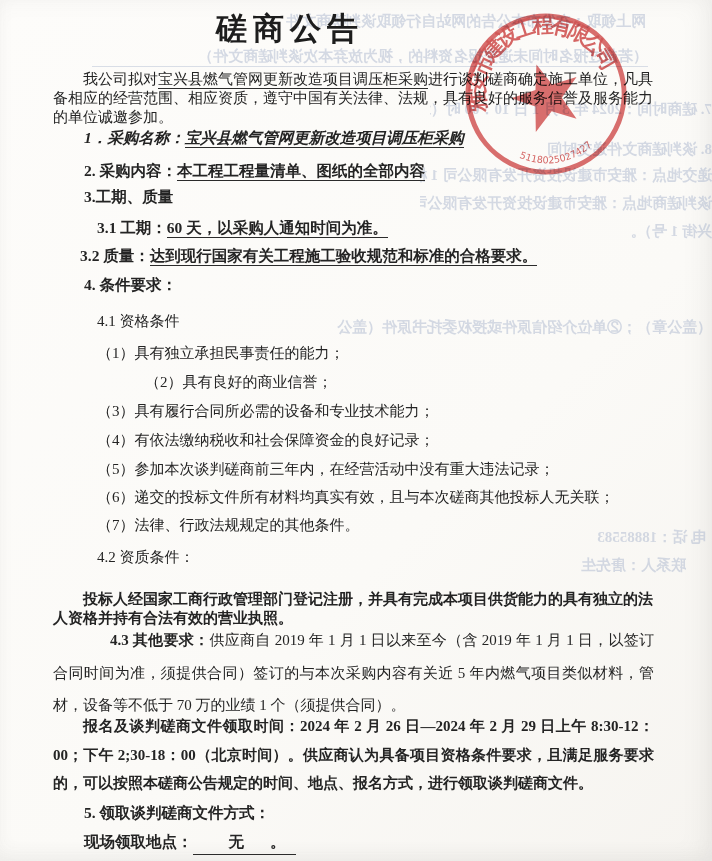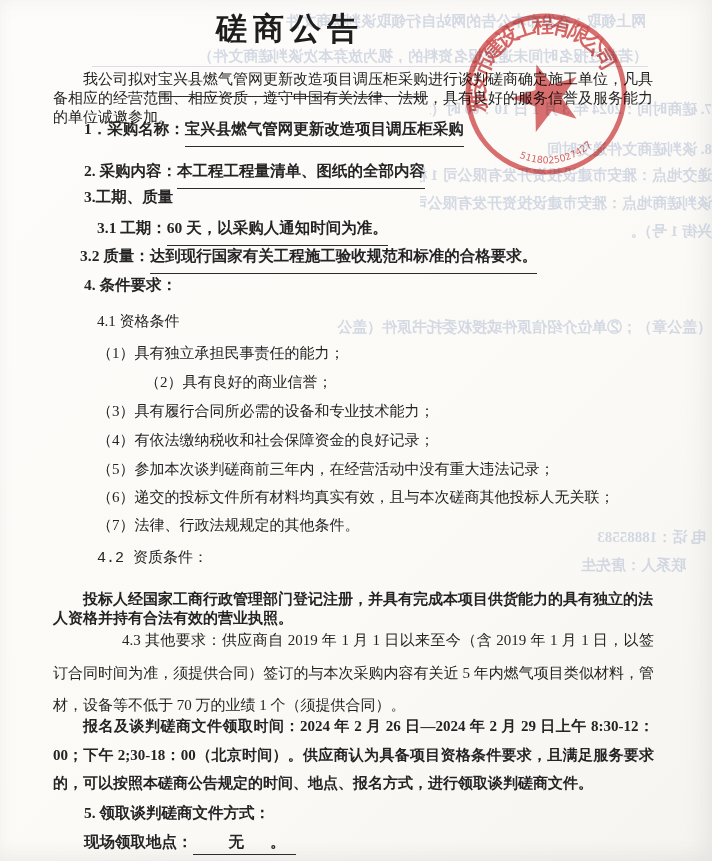--- a/index.html
+++ b/index.html
@@ -16,25 +16,25 @@
   }
   .abs{position:absolute;}
   .title{
     left:0;top:8px;width:580px;text-align:center;
     font-size:31px;font-weight:bold;letter-spacing:6px;color:#1d1d1d;
   }
   .body-text{font-size:15px;line-height:19px;}
   .intro{left:53px;top:70px;width:600px;text-indent:2em;text-align:justify;}
   .item{font-size:15.5px;font-weight:bold;white-space:nowrap;}
   .sub{font-size:15px;}
-  .ul{border-bottom:1.5px solid #2b2b2b;padding-bottom:9px;}
+  .ul{border-bottom:1.5px solid #2b2b2b;padding-bottom:1px;}
   .qual{font-size:15px;white-space:nowrap;}
   .p42{left:53px;top:590px;width:600px;font-weight:bold;text-indent:2em;text-align:justify;line-height:19px;font-size:15px;}
   .p43{left:53px;top:624px;width:601px;text-indent:3.8em;text-align:justify;line-height:32.5px;font-size:15px;}
-  .p43 b{font-weight:normal;margin-left:12px;}
+  .p43 b{font-weight:bold;}
   .signup{left:53px;top:712px;width:601px;font-weight:bold;text-indent:2em;text-align:justify;line-height:28.5px;font-size:15px;}
   .pickup-blank{display:inline-block;border-bottom:1.5px solid #2b2b2b;padding:0 10px 1px 36px;}
   .pickup-blank .gap{display:inline-block;width:26px;}
   
   .bt{
     position:absolute;transform:scaleX(-1);
     color:#a9b5cd;opacity:.48;filter:blur(.6px);
     font-weight:bold;font-size:15px;white-space:nowrap;overflow:hidden;
     pointer-events:none;
   }
@@ -57,21 +57,21 @@
   <div class="bt" style="top:194px;left:420px;width:292px;">谈判磋商地点：雅安市建设投资开发有限公司 1 楼（开标室）（地址</div>
   <div class="bt" style="top:222px;left:598px;width:114px;">兴街 1 号）。</div>
   <div class="bt" style="top:318px;left:330px;width:382px;">（盖公章）；②单位介绍信原件或授权委托书原件（盖公</div>
   <div class="bt" style="top:528px;left:556px;width:150px;">电 话：18885583</div>
   <div class="bt" style="top:556px;left:556px;width:130px;">联系人：唐先生</div>
 
   <div class="abs title">磋商公告</div>
 
   <div class="abs body-text intro"><span>我公司拟对</span><span class="ul">宝兴县燃气管网更新改造项目调压柜采购</span><span>进行谈判磋商确定施工单位，凡具备相应的经营范围、相应资质，遵守中国有关法律、法规，具有良好的服务信誉及服务能力的单位诚邀参加。</span></div>
 
-  <div class="abs item" style="left:84px;top:119px;"><span>1．采购名称：</span><span class="ul">宝兴县燃气管网更新改造项目调压柜采购</span></div>
+  <div class="abs item" style="left:84px;top:128px;font-style:italic;"><span>1．采购名称：</span><span class="ul">宝兴县燃气管网更新改造项目调压柜采购</span></div>
 
   <div class="abs item" style="left:84px;top:161px;"><span>2. 采购内容：</span><span class="ul">本工程工程量清单、图纸的全部内容</span></div>
 
   <div class="abs item" style="left:84px;top:187px;"><span>3.工期、质量</span></div>
 
   <div class="abs item" style="left:97px;top:218px;"><span>3.1 工期：</span><span class="ul">60 天，以采购人通知时间为准。</span></div>
 
   <div class="abs item" style="left:80px;top:246px;"><span>3.2 质量：</span><span class="ul">达到现行国家有关工程施工验收规范和标准的合格要求。</span></div>
 
   <div class="abs item" style="left:84px;top:275px;"><span>4. 条件要求：</span></div>
@@ -80,21 +80,21 @@
 
   <div class="abs qual" style="left:97px;top:344px;"></div>
   <div class="abs qual" style="left:97px;top:344px;">（1）具有独立承担民事责任的能力；</div>
   <div class="abs qual" style="left:97px;top:373px;margin-left:48px;">（2）具有良好的商业信誉；</div>
   <div class="abs qual" style="left:97px;top:402px;">（3）具有履行合同所必需的设备和专业技术能力；</div>
   <div class="abs qual" style="left:97px;top:431px;">（4）有依法缴纳税收和社会保障资金的良好记录；</div>
   <div class="abs qual" style="left:97px;top:460px;">（5）参加本次谈判磋商前三年内，在经营活动中没有重大违法记录；</div>
   <div class="abs qual" style="left:97px;top:488px;">（6）递交的投标文件所有材料均真实有效，且与本次磋商其他投标人无关联；</div>
   <div class="abs qual" style="left:97px;top:516px;">（7）法律、行政法规规定的其他条件。</div>
 
-  <div class="abs sub" style="left:97px;top:548px;font-family:Liberation Mono, monospace;">4.2 资质条件：</div>
+  <div class="abs sub" style="left:97px;top:548px;">4.2 资质条件：</div>
   <div class="abs p42">投标人经国家工商行政管理部门登记注册，并具有完成本项目供货能力的具有独立的法人资格并持有合法有效的营业执照。</div>
 
   <div class="abs p43"><b>4.3 其他要求：</b><span>供应商自 2019 年 1 月 1 日以来至今（含 2019 年 1 月 1 日，以签订合同时间为准，须提供合同）签订的与本次采购内容有关近 5 年内燃气项目类似材料，管材，设备等不低于 70 万的业绩 1 个（须提供合同）。</span></div>
 
   <div class="abs signup"><span>报名及谈判磋商文件领取时间：</span><span>2024 年 2 月 26 日—2024 年 2 月 29 日上午 8:30-12：00；下午 2;30-18：00（北京时间）。供应商认为具备项目资格条件要求，且满足服务要求的，可以按照本磋商公告规定的时间、地点、报名方式，进行领取谈判磋商文件。</span></div>
 
   <div class="abs item" style="left:84px;top:803px;"><span>5. 领取谈判磋商文件方式：</span></div>
 
   <div class="abs item" style="left:84px;top:832px;"><span>现场领取地点：</span><span class="pickup-blank"><span>无</span><span class="gap"></span><span>。</span></span></div>
 

